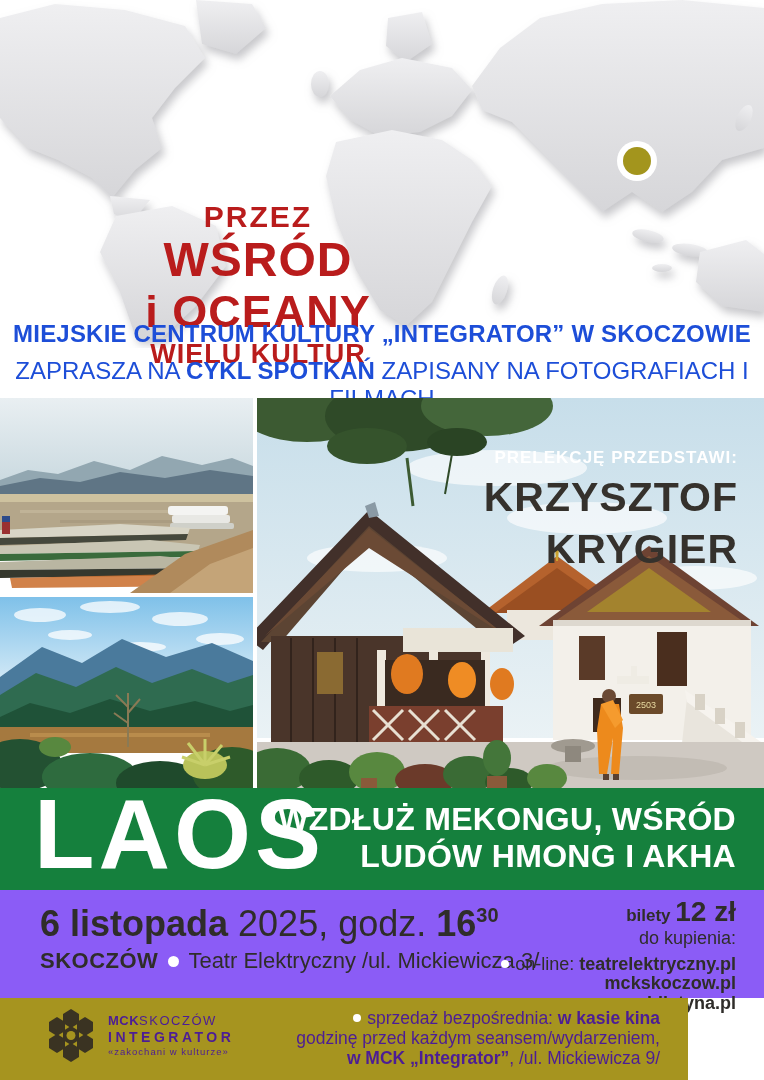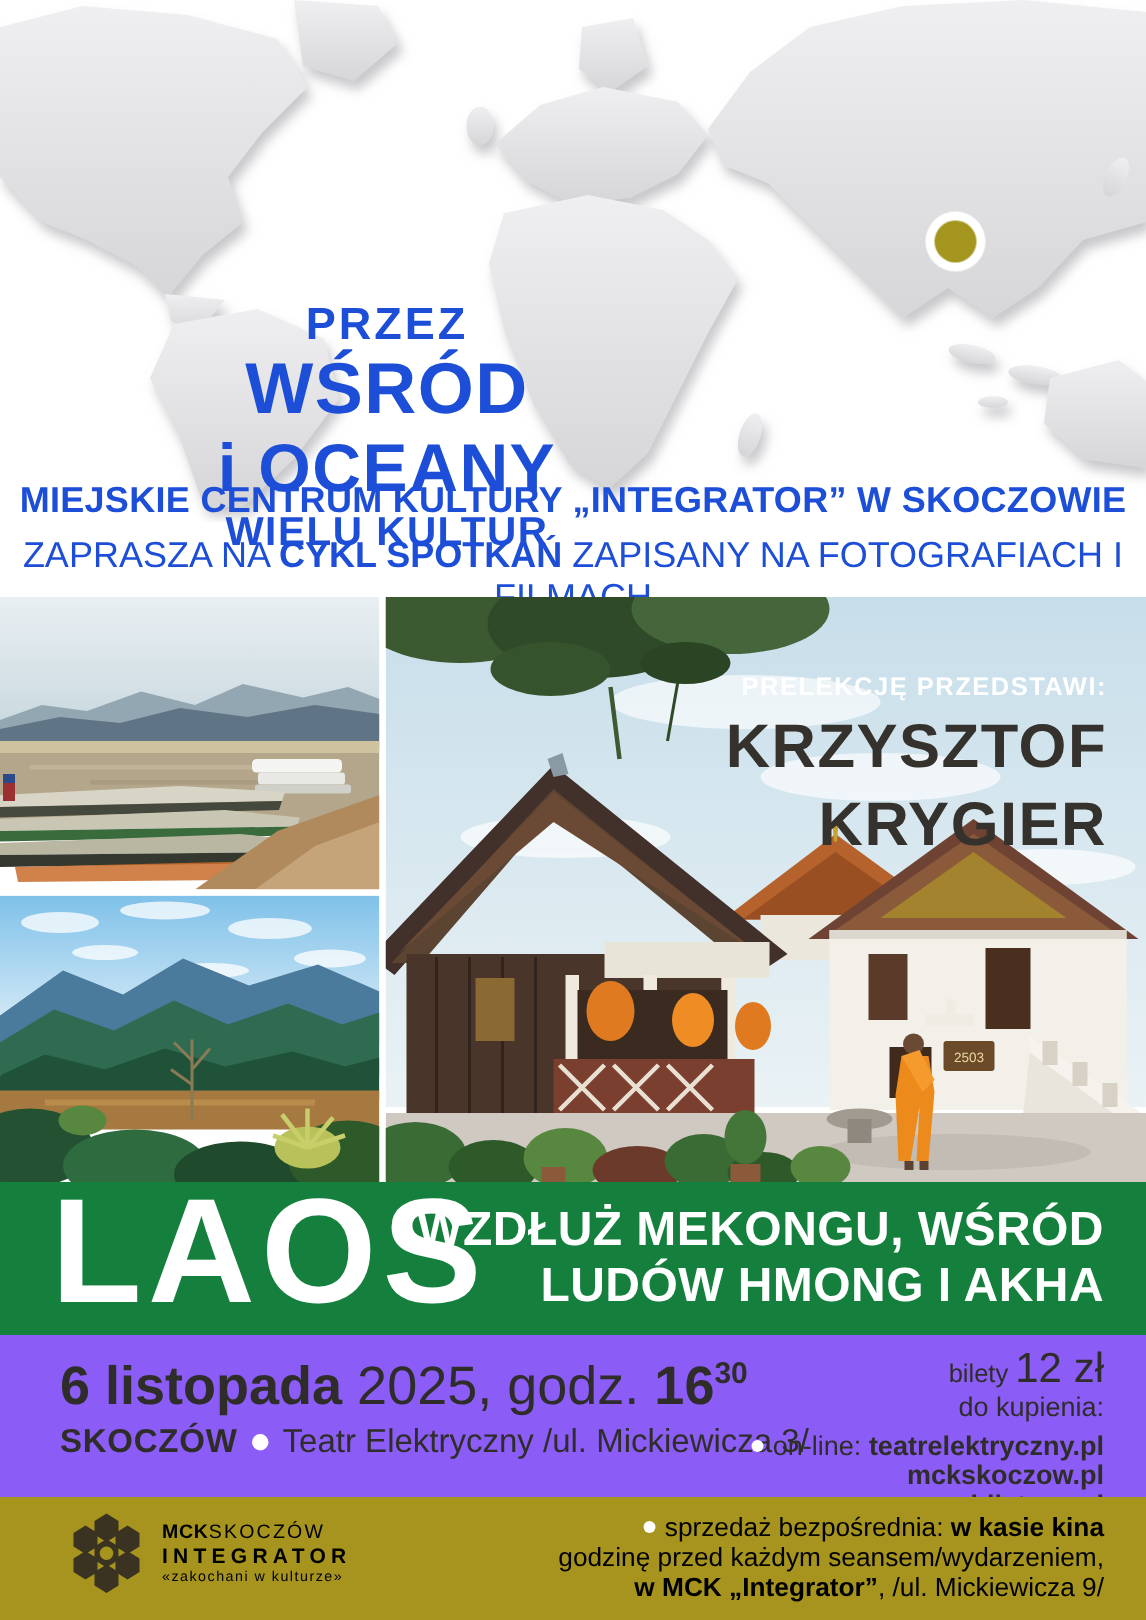--- a/index.html
+++ b/index.html
@@ -6,21 +6,21 @@
   .poster{
     position:relative;width:764px;height:1080px;margin:0 auto;
     background:#ffffff;overflow:hidden;
     font-family:"Liberation Sans",sans-serif;
   }
   
   .map-svg{position:absolute;top:0;left:0;}
   .land{fill:url(#landGrad);}
   .series-title{
     position:absolute;top:202px;left:116px;width:284px;text-align:center;
-    color:#1d4ed8;font-weight:bold;line-height:1;
+    color:#b91c1c;font-weight:bold;line-height:1;
   }
   .series-title .t1{font-size:30px;letter-spacing:2px;}
   .series-title .t2{font-size:48px;margin-top:4px;letter-spacing:1px;}
   .series-title .t3{font-size:45px;margin-top:5px;letter-spacing:1px;}
   .series-title .t4{font-size:27px;margin-top:7px;letter-spacing:1px;}
   .invite{position:absolute;top:320px;left:0;width:764px;text-align:center;color:#1d4ed8;}
   .invite .l1{font-size:24px;font-weight:bold;letter-spacing:.2px;}
   .invite .l2{font-size:24px;margin-top:9px;font-weight:normal;}
   .invite .l2 b{font-weight:bold;}
   
@@ -44,29 +44,29 @@
   }
   
   .info{position:absolute;left:0;top:890px;width:764px;height:108px;background:#8b5cf6;color:#2f2d2a;}
   .date-line{position:absolute;left:40px;top:13px;font-size:36px;}
   .date-line b{font-weight:bold;}
   .date-line sup{font-size:20px;font-weight:bold;vertical-align:14px;letter-spacing:0;}
   .venue-line{position:absolute;left:40px;top:58px;font-size:22px;}
   .venue-line .city{font-weight:bold;letter-spacing:.5px;}
   .dot{display:inline-block;width:11px;height:11px;border-radius:50%;background:#ffffff;margin:0 9px 2px 10px;vertical-align:middle;}
   .tickets{position:absolute;right:28px;top:7px;text-align:right;line-height:1.1;}
-  .tickets .r1{font-size:17px;font-weight:normal;}
+  .tickets .r1{font-size:17px;font-weight:bold;}
   .tickets .r1 .price{font-size:28px;}
   .tickets .r2{font-size:18px;margin-top:1px;}
   .tickets .r3{font-size:18px;margin-top:6px;}
   .tickets .r3 b,.tickets .r4 b{font-weight:bold;}
   .tickets .r4{font-size:18px;line-height:1.08;}
   .mini-dot{display:inline-block;width:8px;height:8px;border-radius:50%;background:#ffffff;margin-right:6px;vertical-align:2px;}
   
-  .bottom{position:absolute;left:0;top:998px;width:764px;height:82px;background:#a6941f;color:#000000;}
+  .bottom{position:absolute;left:0;top:998px;width:688px;height:82px;background:#a6941f;color:#4c1d95;}
   .logo{position:absolute;left:44px;top:9px;display:flex;align-items:center;}
   .logo-text{margin-left:10px;line-height:1.15;}
   .logo-text .lt1{font-size:13px;letter-spacing:1.5px;}
   .logo-text .lt1 b{font-weight:bold;letter-spacing:.5px;}
   .logo-text .lt2{font-size:14px;font-weight:bold;letter-spacing:3.5px;}
   .logo-text .lt3{font-size:9.5px;letter-spacing:1px;margin-top:2px;}
   .direct{position:absolute;right:28px;top:10px;text-align:right;font-size:17.5px;line-height:1.15;}
   .direct b{font-weight:bold;}
 </style>
 </head>

